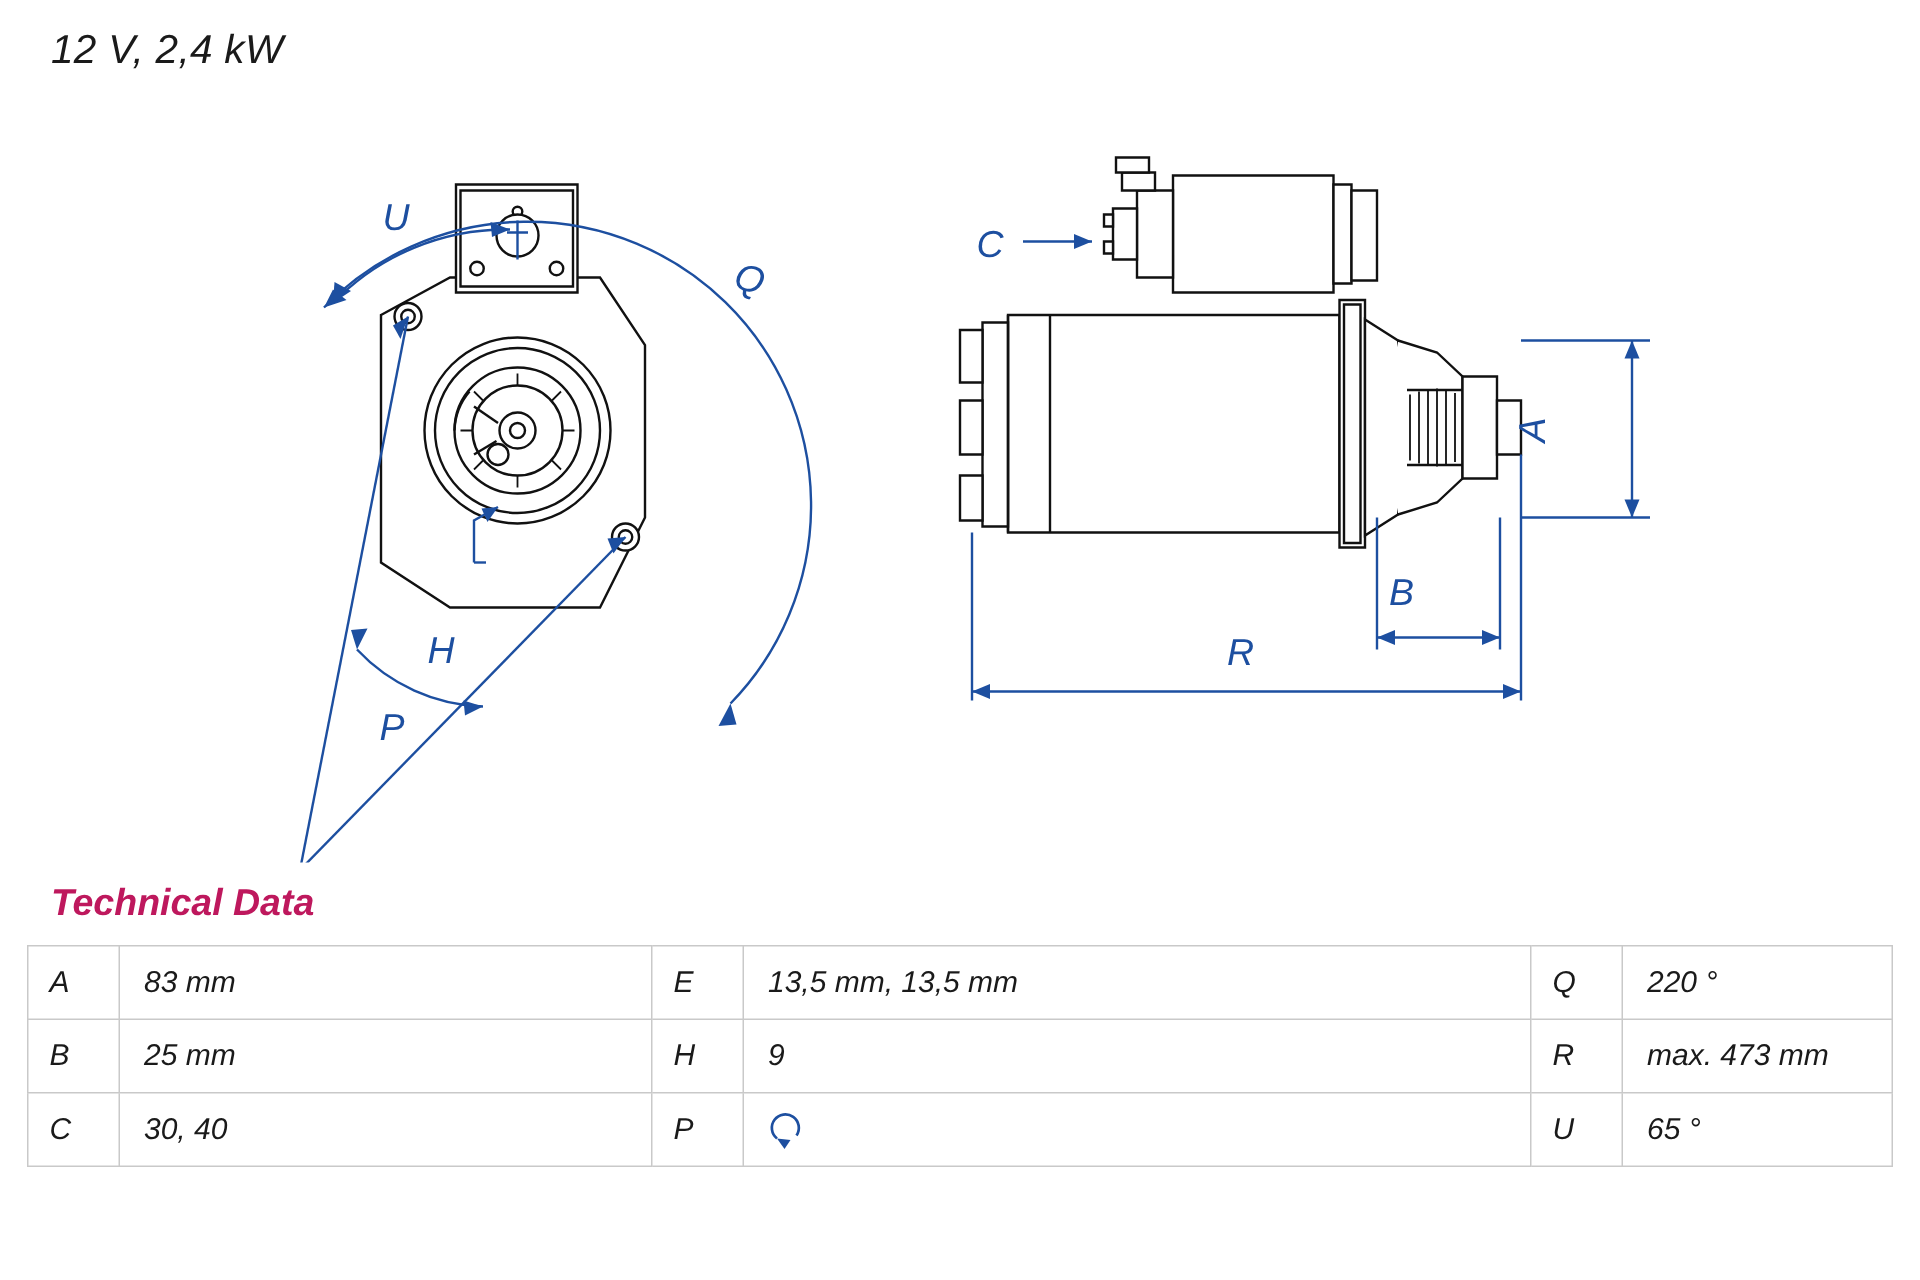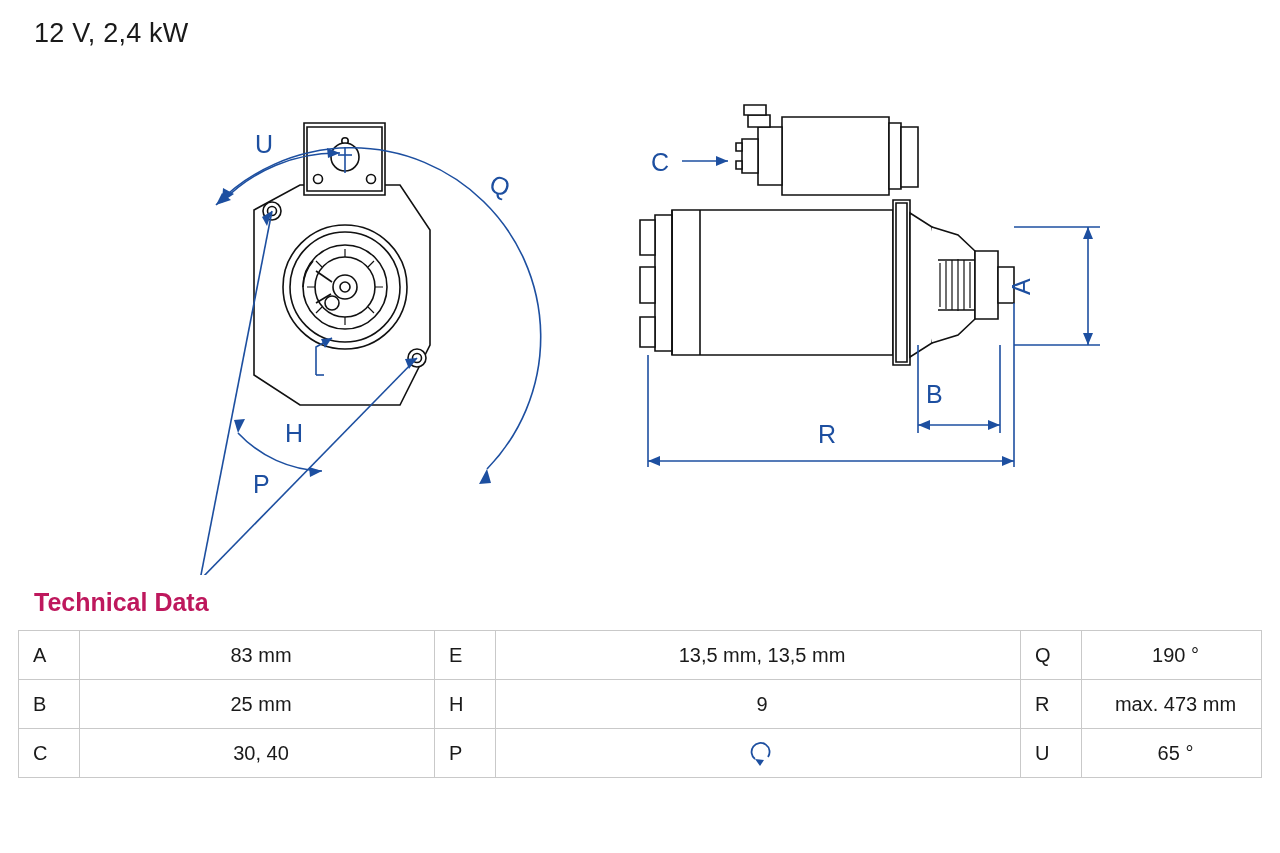--- a/index.html
+++ b/index.html
@@ -12,20 +12,21 @@
     height: 853px;
     font-family: "Liberation Sans", sans-serif;
     color: #1a1a1a;
     position: relative;
     overflow: hidden;
   }
   .page {
     position: relative;
     width: 1280px;
     height: 853px;
+    font-style: italic;
   }
   .title {
     position: absolute;
     left: 34px;
     top: 18px;
     font-size: 27px;
     font-weight: 400;
     letter-spacing: 0.2px;
     color: #1a1a1a;
   }
@@ -50,21 +51,20 @@
     top: 630px;
     width: 1244px;
     border-collapse: collapse;
     font-size: 20px;
   }
   table.tech td {
     border: 1px solid #c9c9c9;
     padding: 10px 8px 10px 14px;
     vertical-align: middle;
     height: 28px;
-    text-align: center;
   }
   table.tech td.key {
     width: 34px;
     text-align: left;
     padding-left: 14px;
     padding-right: 6px;
   }
   table.tech td.val {
     padding-left: 16px;
   }
@@ -242,21 +242,21 @@
   <div class="tech-title">Technical Data</div>
 
   <table class="tech">
     <tbody>
       <tr>
         <td class="key k1">A</td>
         <td class="val v1">83 mm</td>
         <td class="key k2">E</td>
         <td class="val v2">13,5 mm, 13,5 mm</td>
         <td class="key k3">Q</td>
-        <td class="val">190 °</td>
+        <td class="val">220 °</td>
       </tr>
       <tr>
         <td class="key k1">B</td>
         <td class="val v1">25 mm</td>
         <td class="key k2">H</td>
         <td class="val v2">9</td>
         <td class="key k3">R</td>
         <td class="val">max. 473 mm</td>
       </tr>
       <tr>

